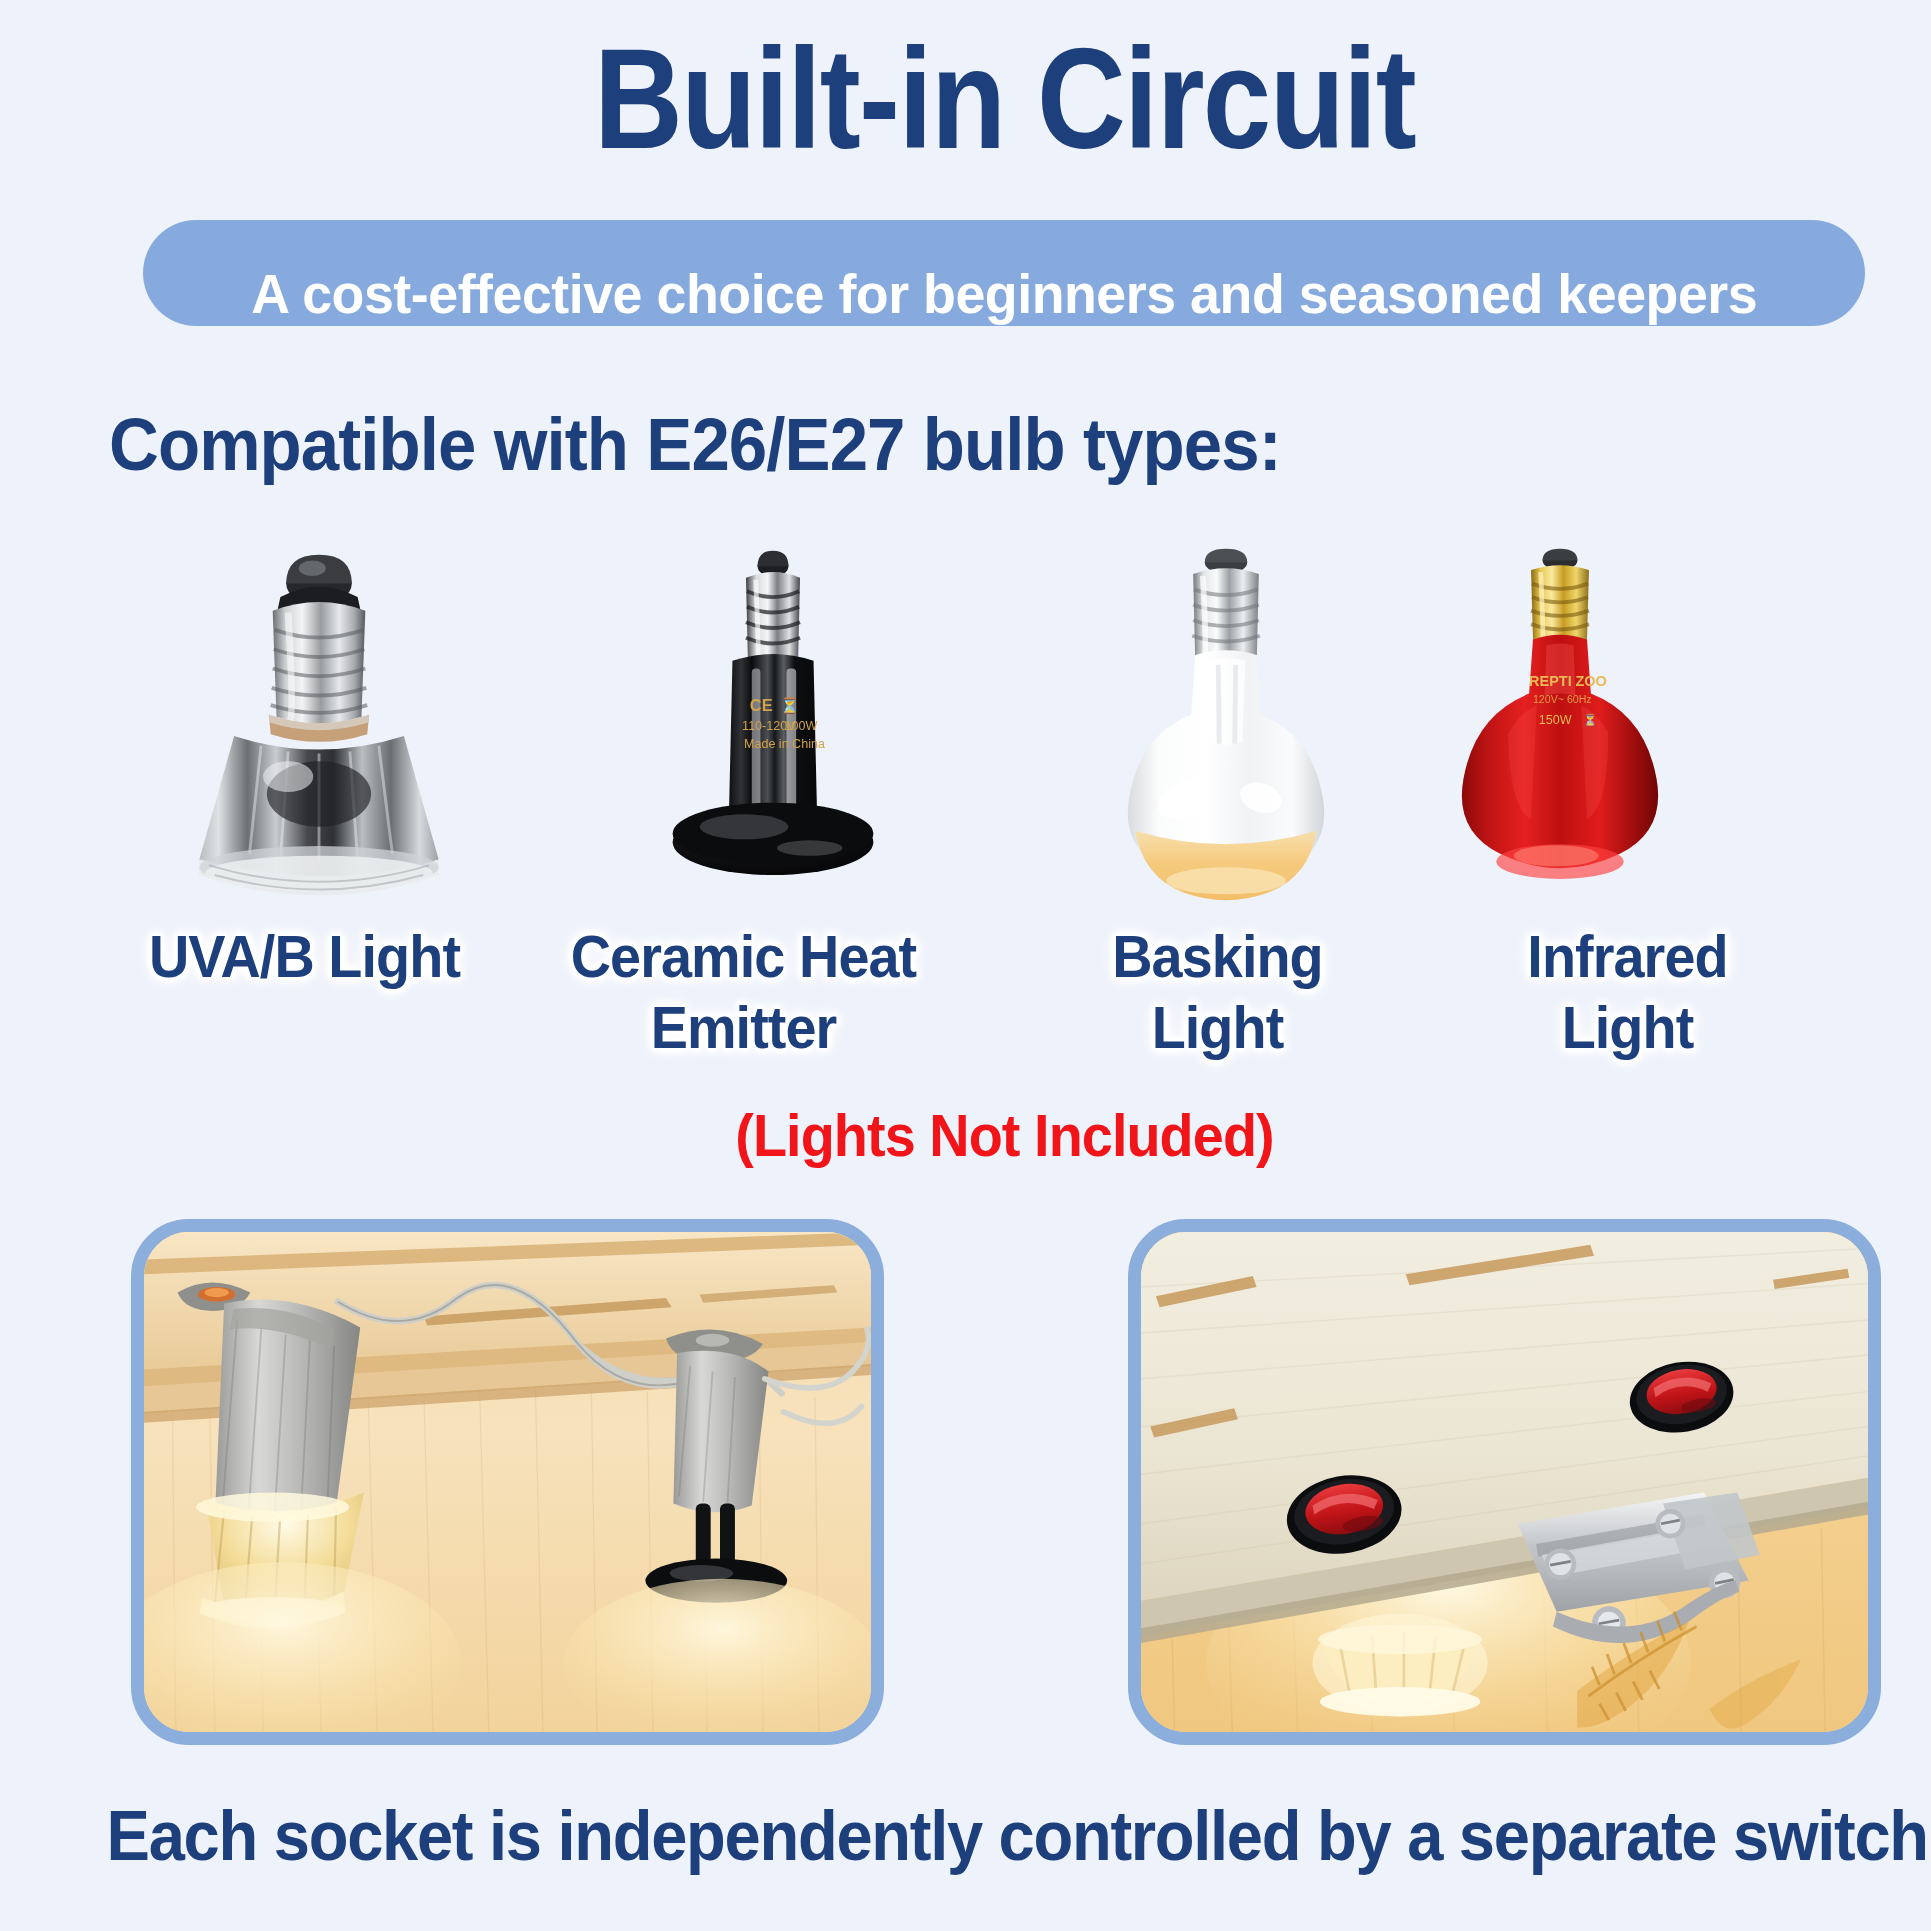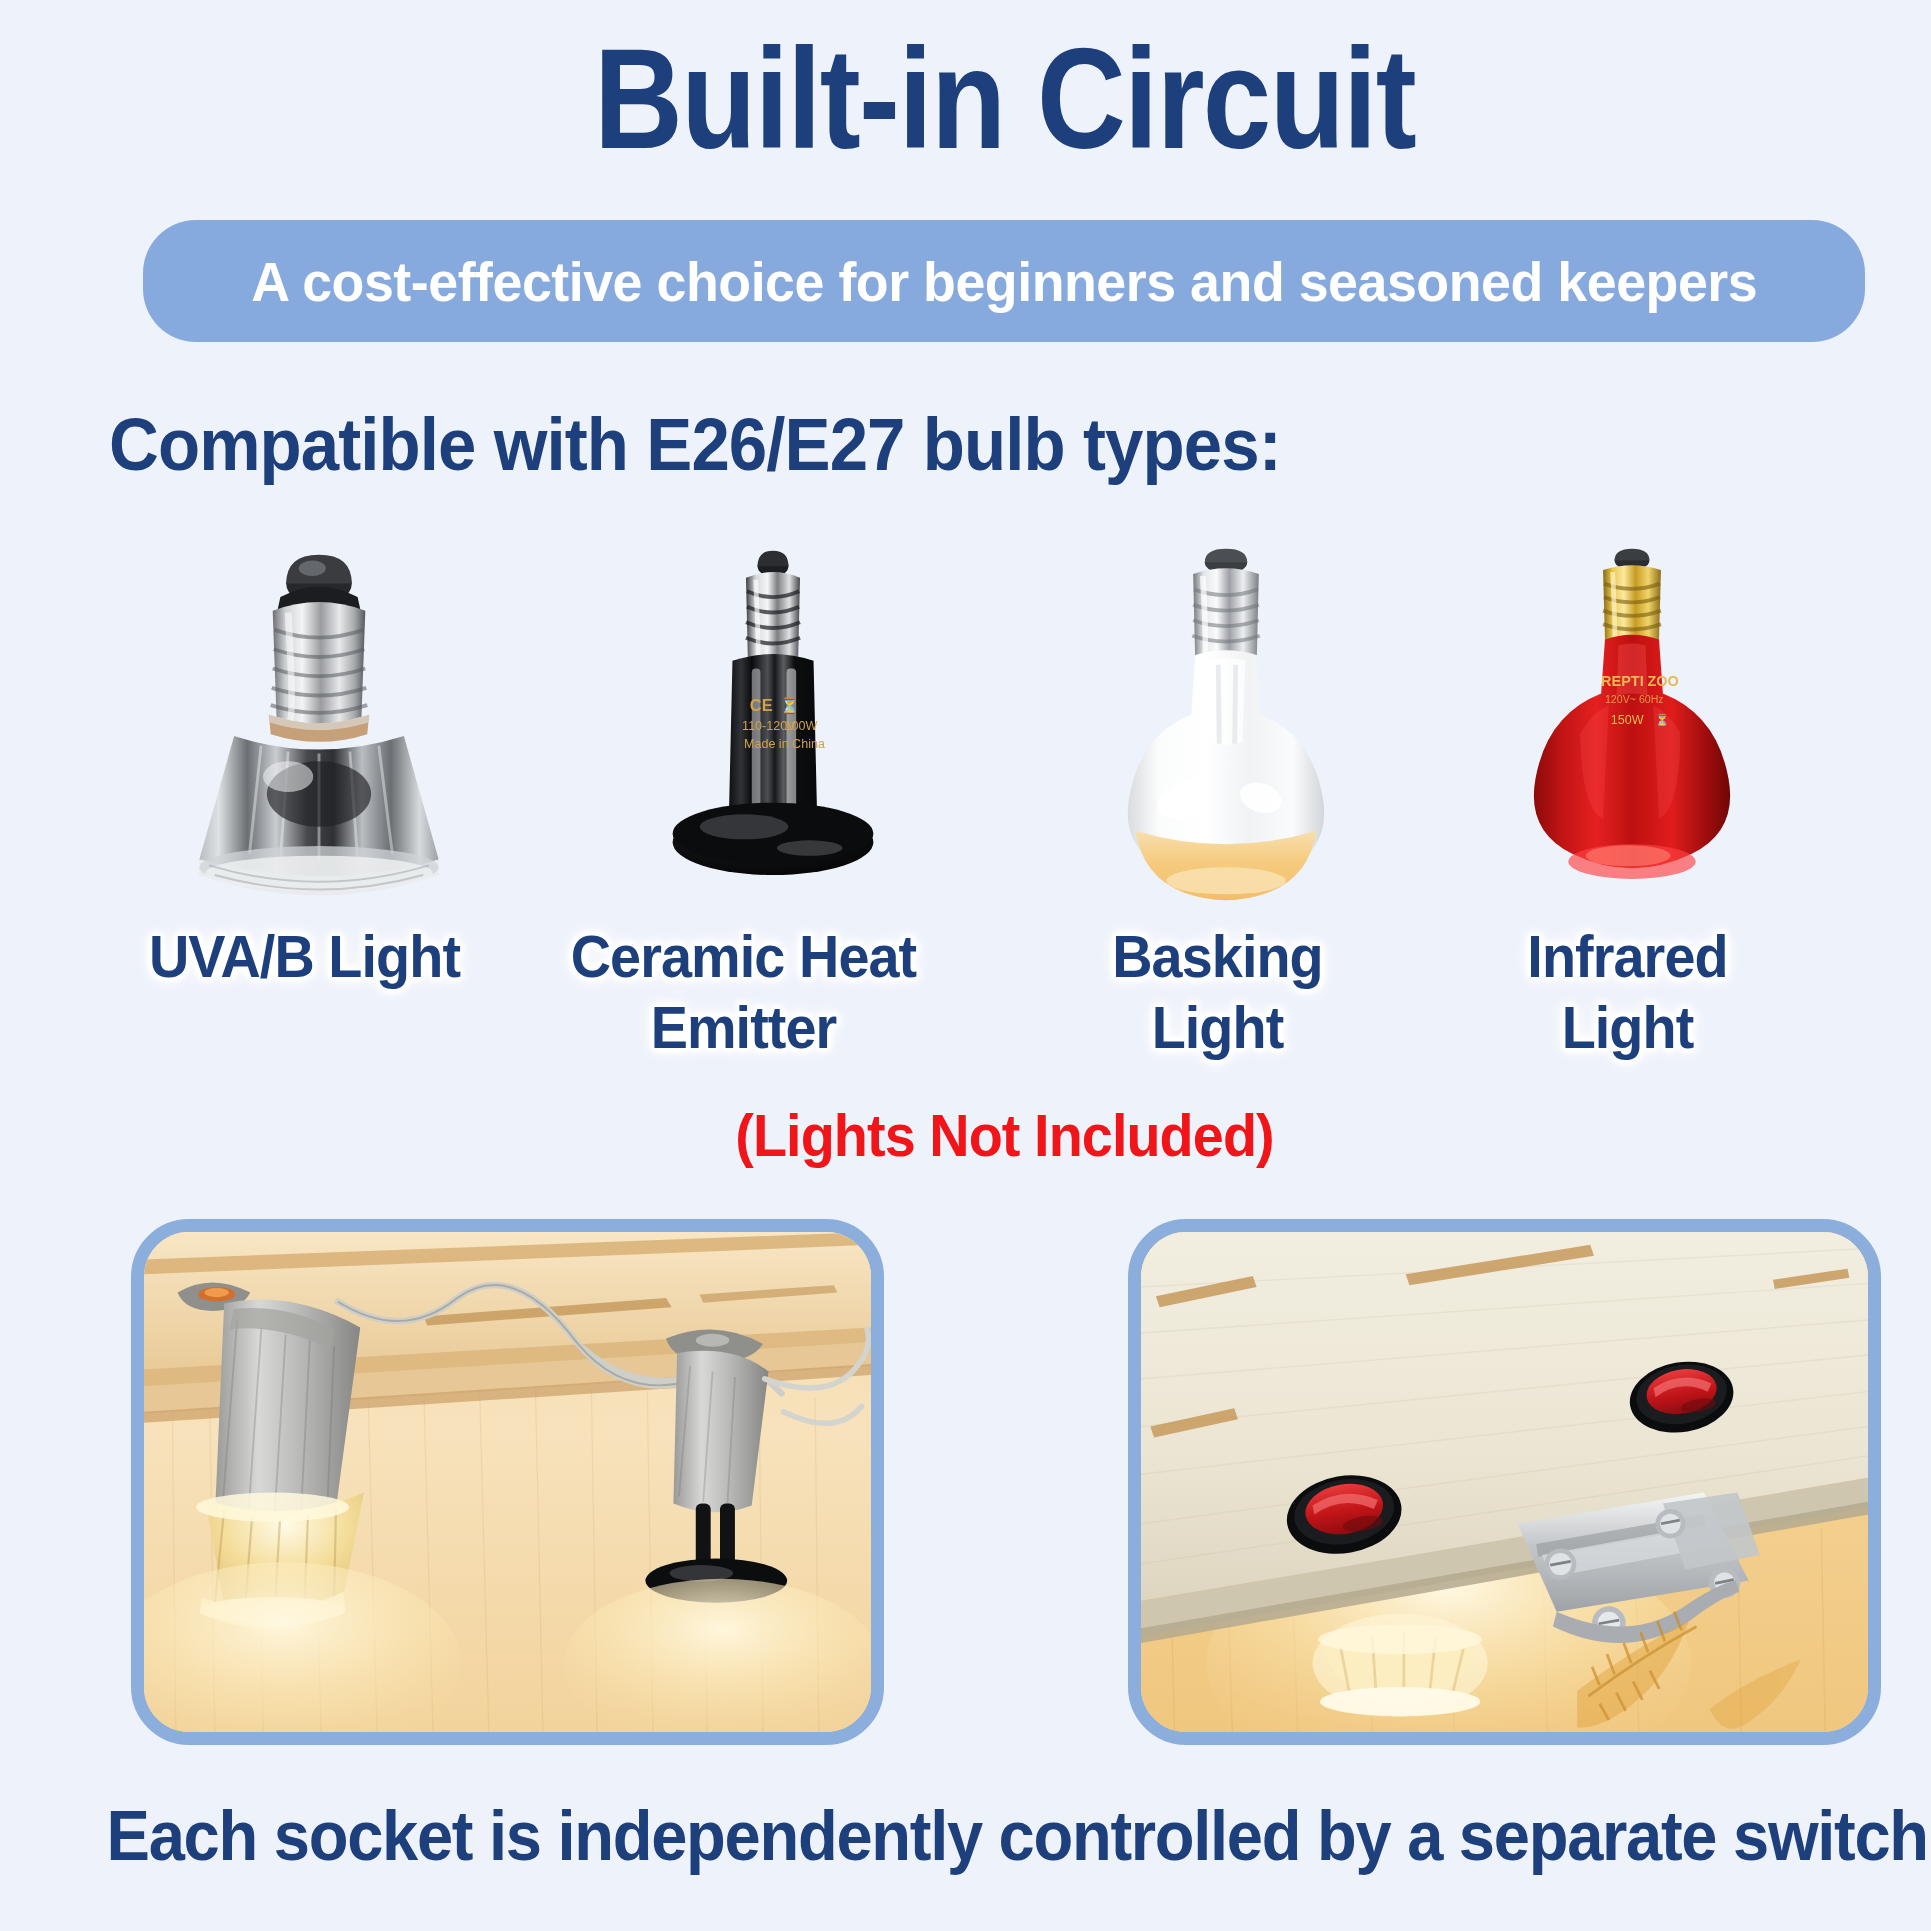--- a/index.html
+++ b/index.html
@@ -20,24 +20,24 @@
     font-size:143px;line-height:1.0;
     font-weight:bold;
     color:#1d3f7c;
     letter-spacing:-1.9px;
     transform:scaleX(0.86);
   }
 
   
   .pill{
     position:absolute;left:104px;top:220px;
-    width:1722px;height:122px;
+    width:1722px;height:106px;
     background:#86aade;
     border-radius:53px;
-    display:flex;align-items:center;justify-content:center;
+    display:flex;align-items:flex-end;justify-content:center;
   }
   .pill-text{
     color:#ffffff;
     font-size:56px;font-weight:bold;
     letter-spacing:-0.5px;
     transform:scaleX(0.96);
     white-space:nowrap;
   }
 
   
@@ -49,21 +49,21 @@
     transform-origin:left center;
     white-space:nowrap;
   }
 
   
   .bulb-row{position:absolute;left:0;top:541px;width:1931px;height:386px;}
   .bulb-cell{position:absolute;top:0;width:386px;height:367px;}
   .bulb-cell.c0{left:87px;}
   .bulb-cell.c1{left:541px;text-align:center;}
   .bulb-cell.c2{left:994px;}
-  .bulb-cell.c3{left:1400px;}
+  .bulb-cell.c3{left:1328px;}
   .bulb-art{position:absolute;left:0;top:0;width:386px;height:367px;}
 
   
   .bulb-labels{position:absolute;left:0;top:922px;width:1561px;height:183px;}
   .blabel{
     position:absolute;top:0;width:425px;
     text-align:center;
     font-size:60px;line-height:1.18;
     font-weight:bold;color:#1d3f7c;
     letter-spacing:-1px;

